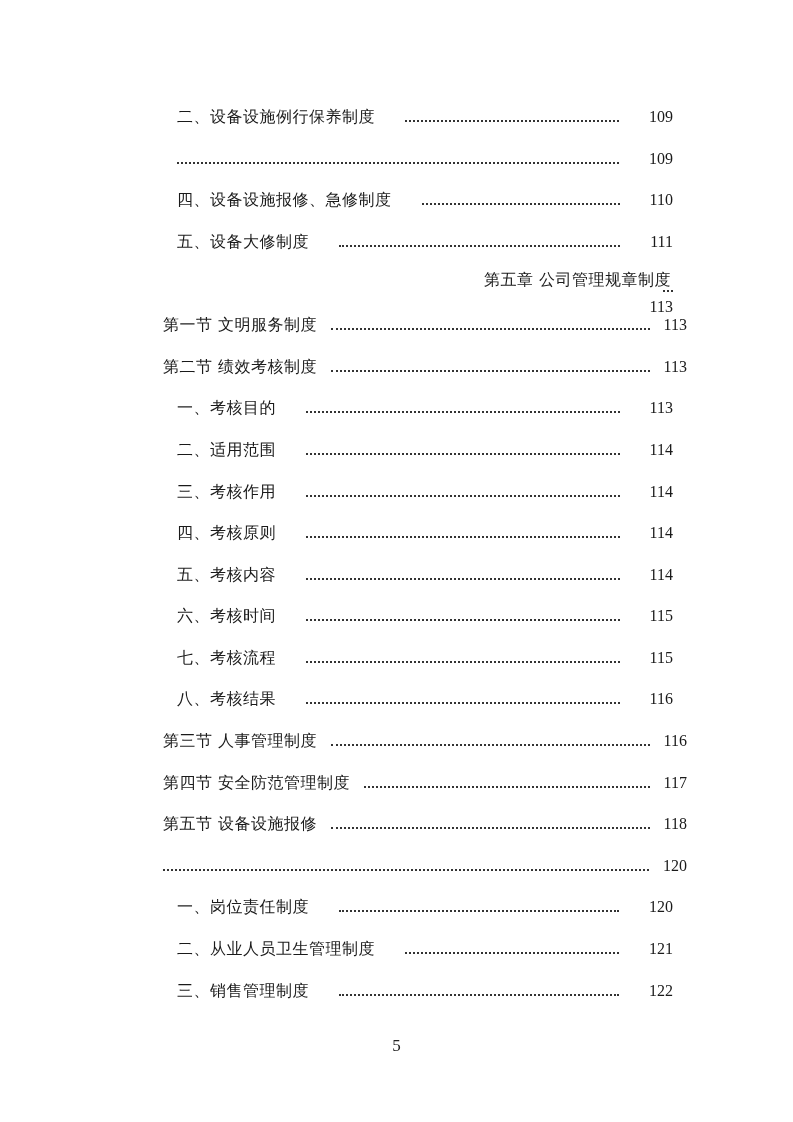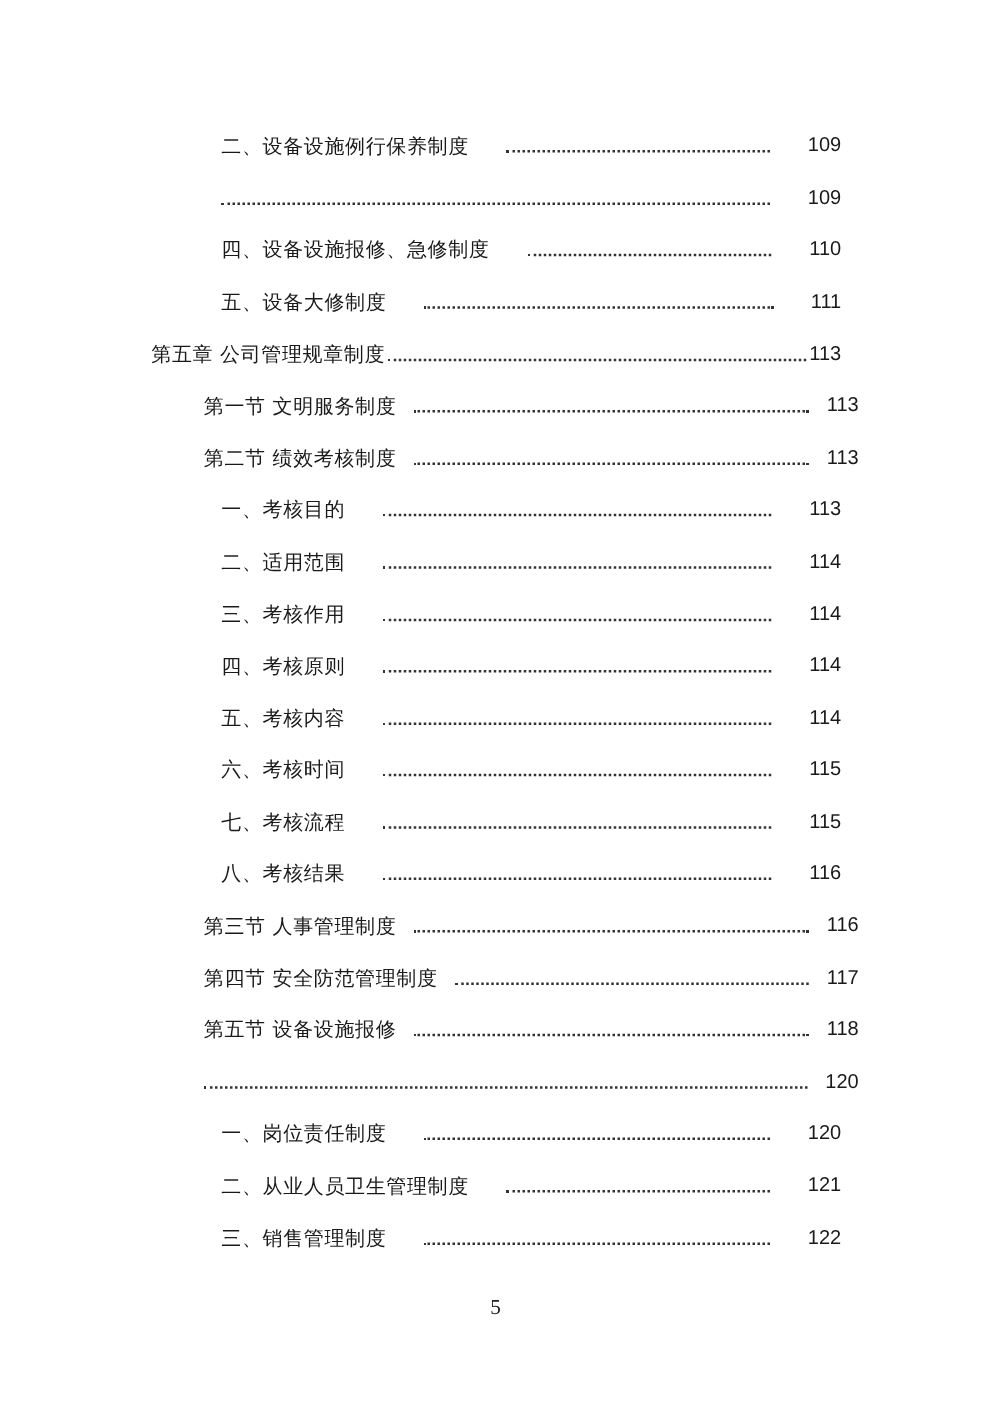--- a/index.html
+++ b/index.html
@@ -19,26 +19,26 @@
     }
     .toc-entry .label { white-space: nowrap; padding-right: 2px; letter-spacing: 0.5px; }
     .toc-entry .leader {
       flex: 1;
       border-bottom: 2px dotted #333;
       margin-bottom: 5px;
       height: 0;
       min-width: 10px;
     }
     .toc-entry .page {
-      font-family: Liberation Sans, sans-serif;
+      font-family: Liberation Serif, serif;
       font-size: 16px;
       padding-left: 2px;
       white-space: nowrap;
     }
-    .lvl-1 { left: 121px; width: 552px; }
+    .lvl-1 { left: 121px; width: 552px; flex-direction: column; }
     .lvl-2 { left: 163px; width: 524px; gap: 12px; }
     .lvl-3 { left: 177px; width: 496px; gap: 28px; }
     .page-number {
       position: absolute; left: 0; width: 793px; top: 1036px;
       text-align: center;
       font-family: "Liberation Serif", serif;
       font-size: 17px; color: #222;
     }
   </style>
 </head>

